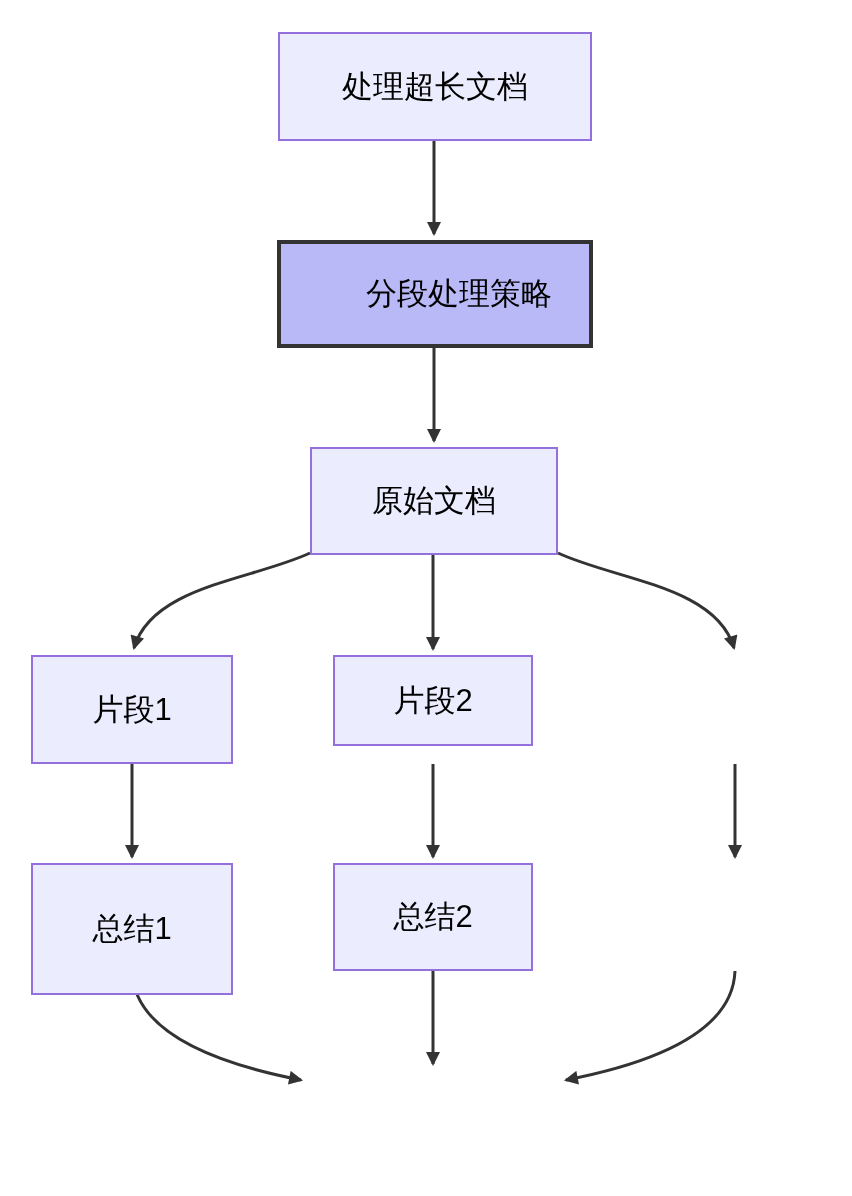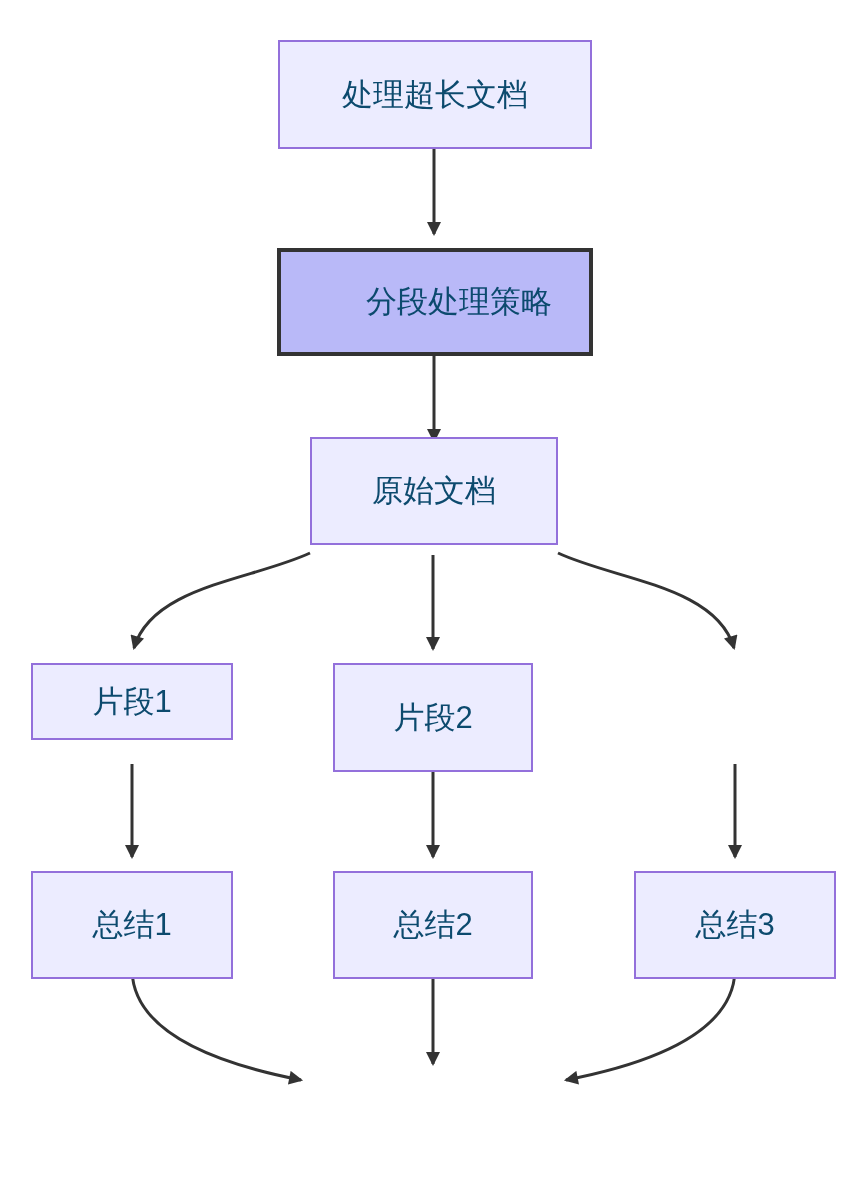--- a/index.html
+++ b/index.html
@@ -28,26 +28,25 @@
     stroke-width: 3;
   }
   .node {
     position: absolute;
     box-sizing: border-box;
     display: flex;
     align-items: center;
     justify-content: center;
     background: #ECECFF;
     border: 2px solid #9370DB;
-    color: #0c4a6e;
+    color: #000000;
     font-size: 31px;
     line-height: 1.2;
     text-align: center;
     white-space: nowrap;
-    margin-top: 8px;
   }
   .node.highlight {
     background: #b9b9f8;
     border: 4px solid #333333;
   }
   .node.result {
     background: #99ff99;
     border: 4px solid #333333;
   }
 </style>
@@ -77,39 +76,36 @@
   </svg>
 
   <div class="node" style="left:278px; top:32px; width:314px; height:109px;">
     <span>处理超长文档</span>
   </div>
 
   <div class="node highlight" style="left:277px; top:240px; width:316px; height:108px;padding-left:48px;">
     <span>分段处理策略</span>
   </div>
 
-  <div class="node" style="left:310px; top:429px; width:248px; height:108px;">
+  <div class="node" style="left:310px; top:447px; width:248px; height:108px;">
     <span>原始文档</span>
   </div>
 
-  <div class="node" style="left:31px; top:655px; width:202px; height:77px;">
+  <div class="node" style="left:31px; top:655px; width:202px; height:109px;">
     <span>片段1</span>
   </div>
 
-  <div class="node" style="left:333px; top:655px; width:200px; height:109px;">
+  <div class="node" style="left:333px; top:655px; width:200px; height:91px;">
     <span>片段2</span>
   </div>
 
 
-  <div class="node" style="left:31px; top:863px; width:202px; height:108px;">
+  <div class="node" style="left:31px; top:863px; width:202px; height:132px;">
     <span>总结1</span>
   </div>
 
   <div class="node" style="left:333px; top:863px; width:200px; height:108px;">
     <span>总结2</span>
   </div>
 
-  <div class="node" style="left:634px; top:863px; width:202px; height:108px;">
-    <span>总结3</span>
-  </div>
 
 
 </div>
 
 </body></html>

